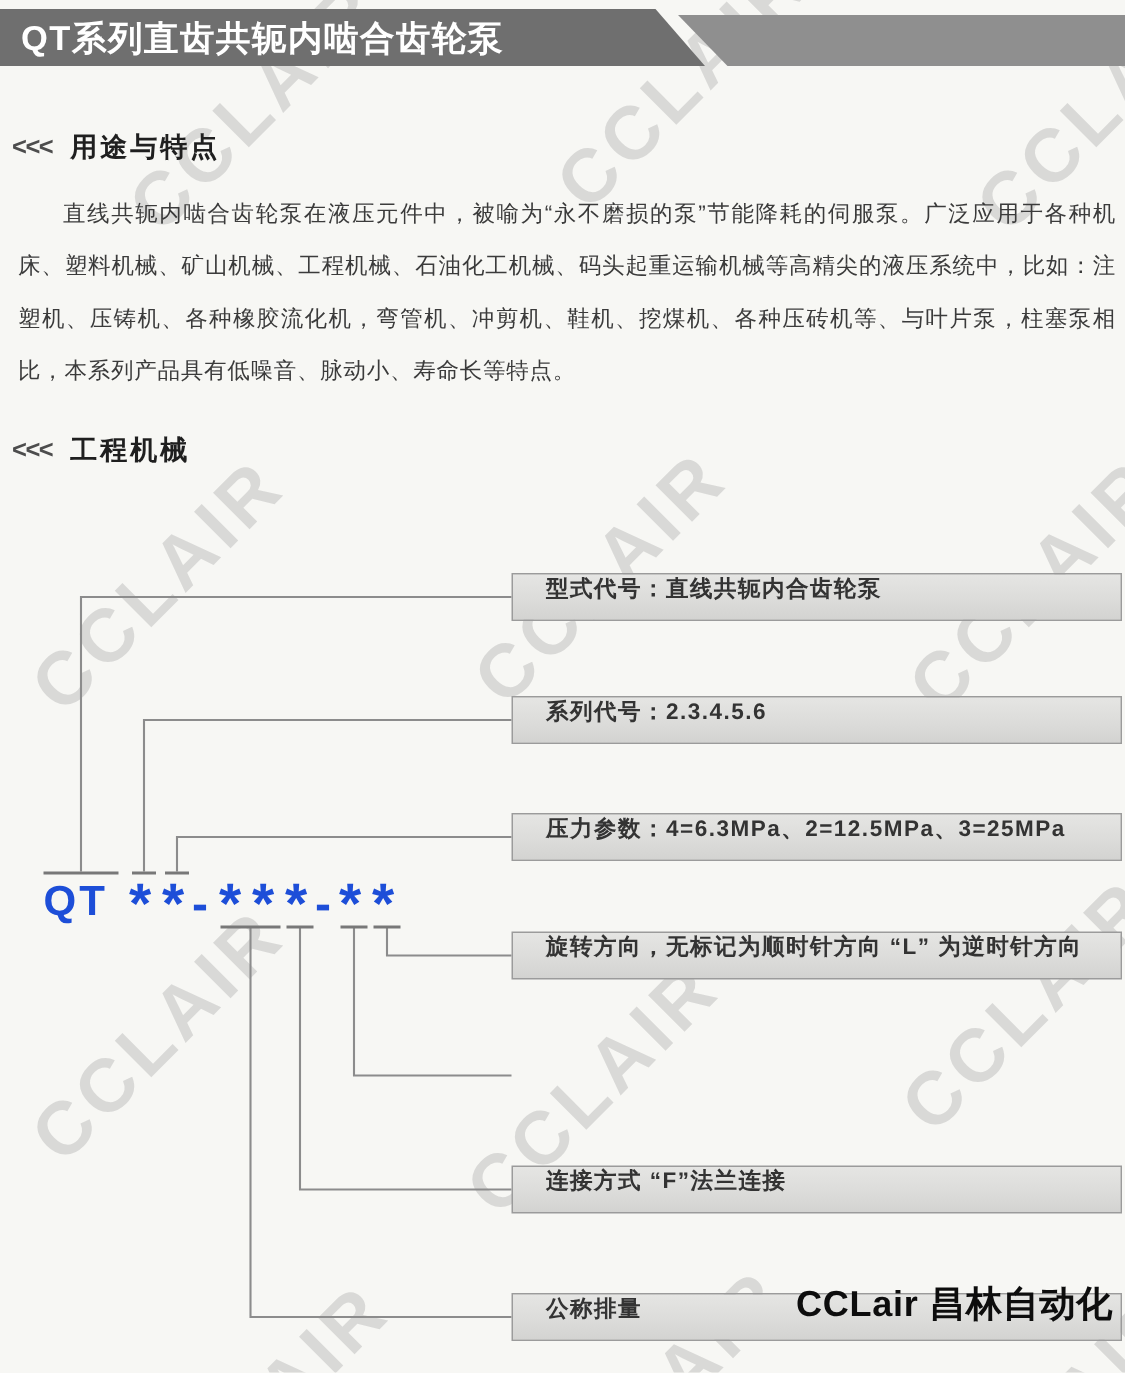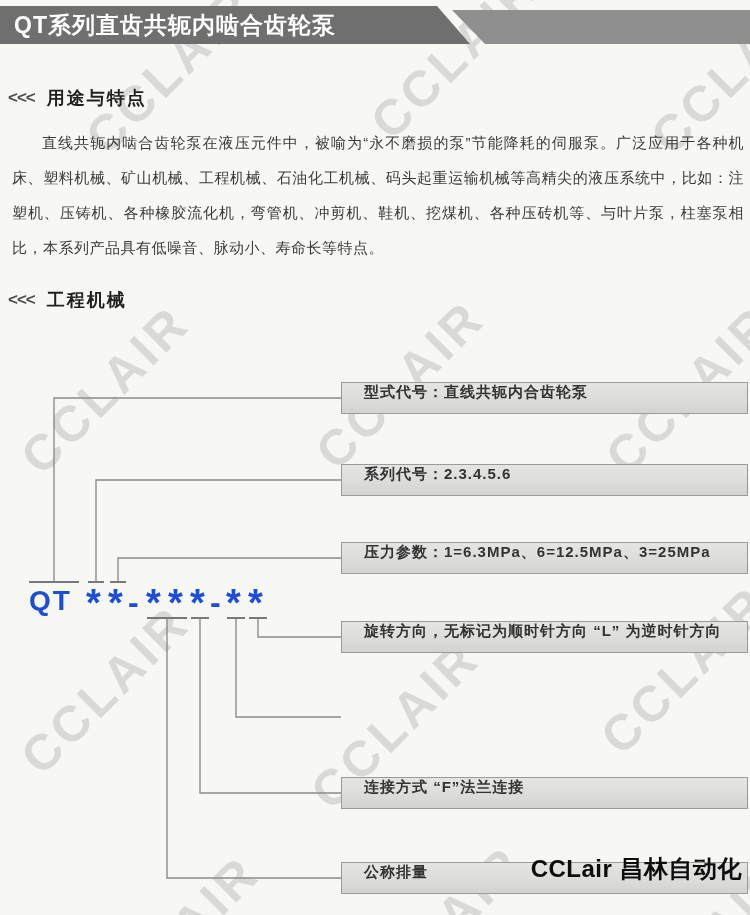--- a/index.html
+++ b/index.html
@@ -150,21 +150,21 @@
     <div class="tick" style="left:249px;top:617px;width:18px"></div>
   </div>
 
   <div class="label-box" style="top:382px">
     <span>型式代号：直线共轭内合齿轮泵</span>
   </div>
   <div class="label-box" style="top:464px">
     <span>系列代号：2.3.4.5.6</span>
   </div>
   <div class="label-box" style="top:542px">
-    <span>压力参数：1=6.3MPa、6=12.5MPa、3=25MPa</span>
+    <span>压力参数：4=6.3MPa、2=12.5MPa、3=25MPa</span>
   </div>
   <div class="label-box" style="top:621px">
     <span>旋转方向，无标记为顺时针方向 “L” 为逆时针方向</span>
   </div>
   <div class="label-box" style="top:777px">
     <span>连接方式 “F”法兰连接</span>
   </div>
   <div class="label-box" style="top:862px">
     <span>公称排量</span>
   </div>

